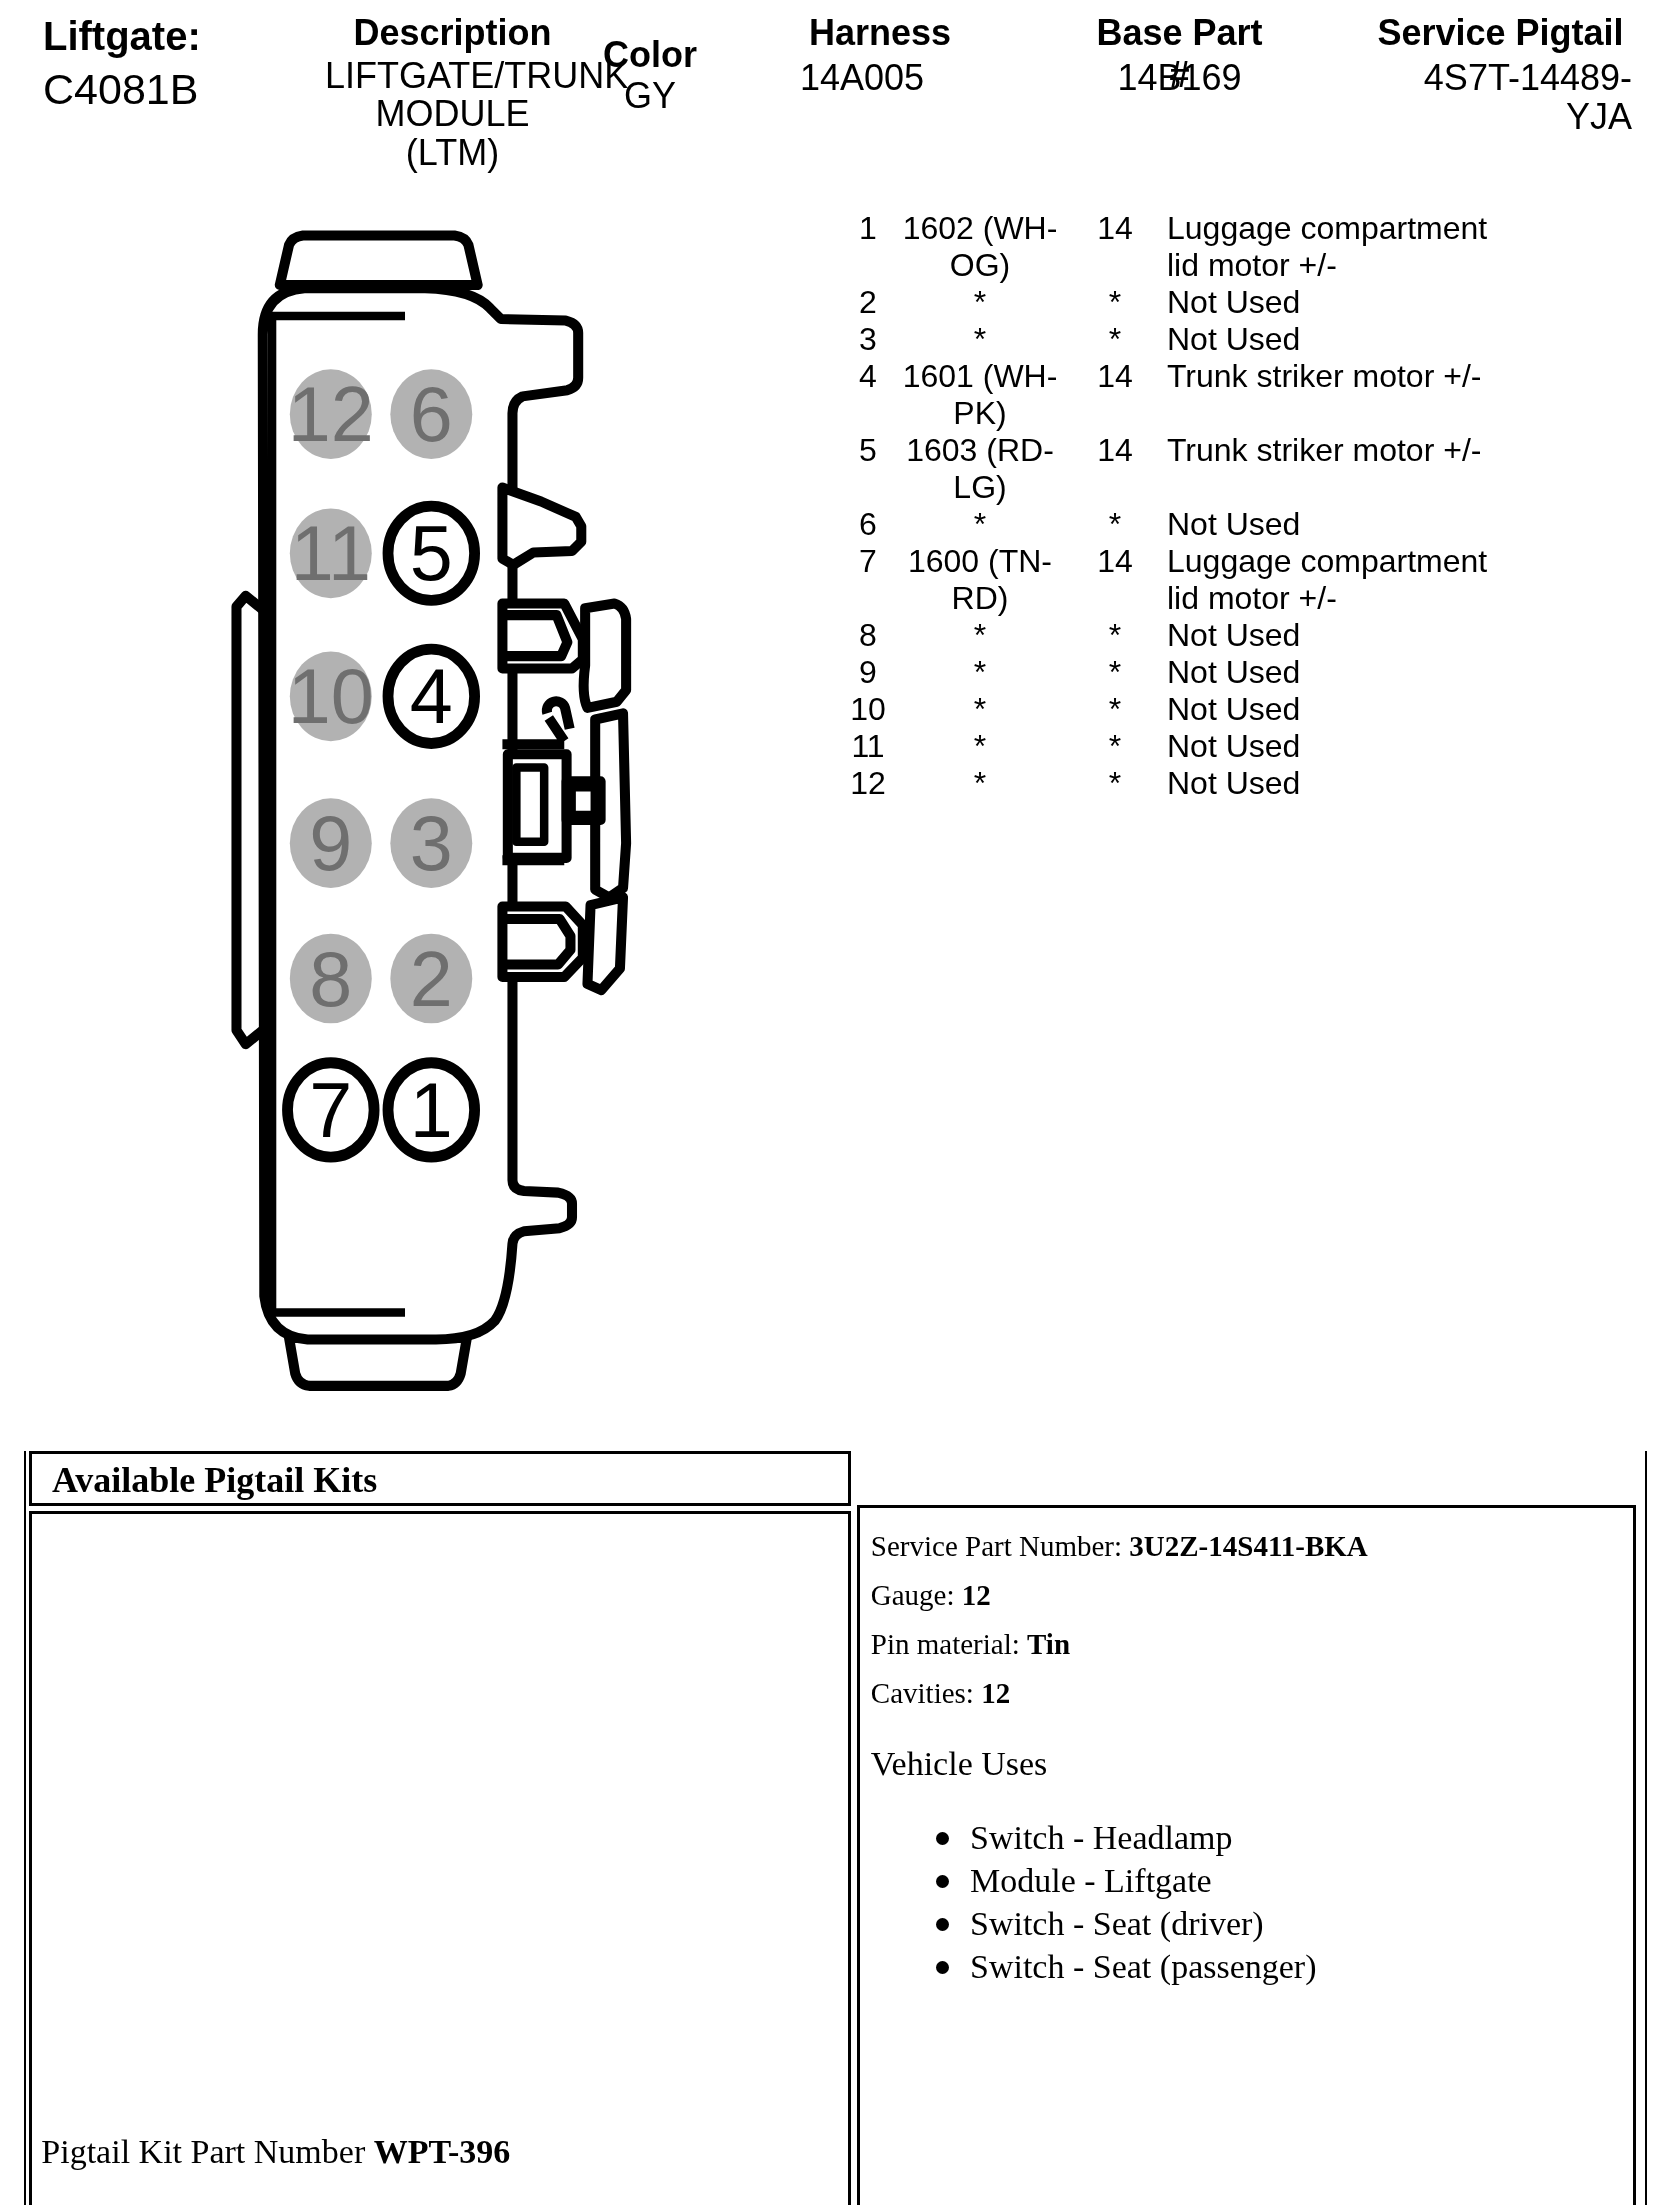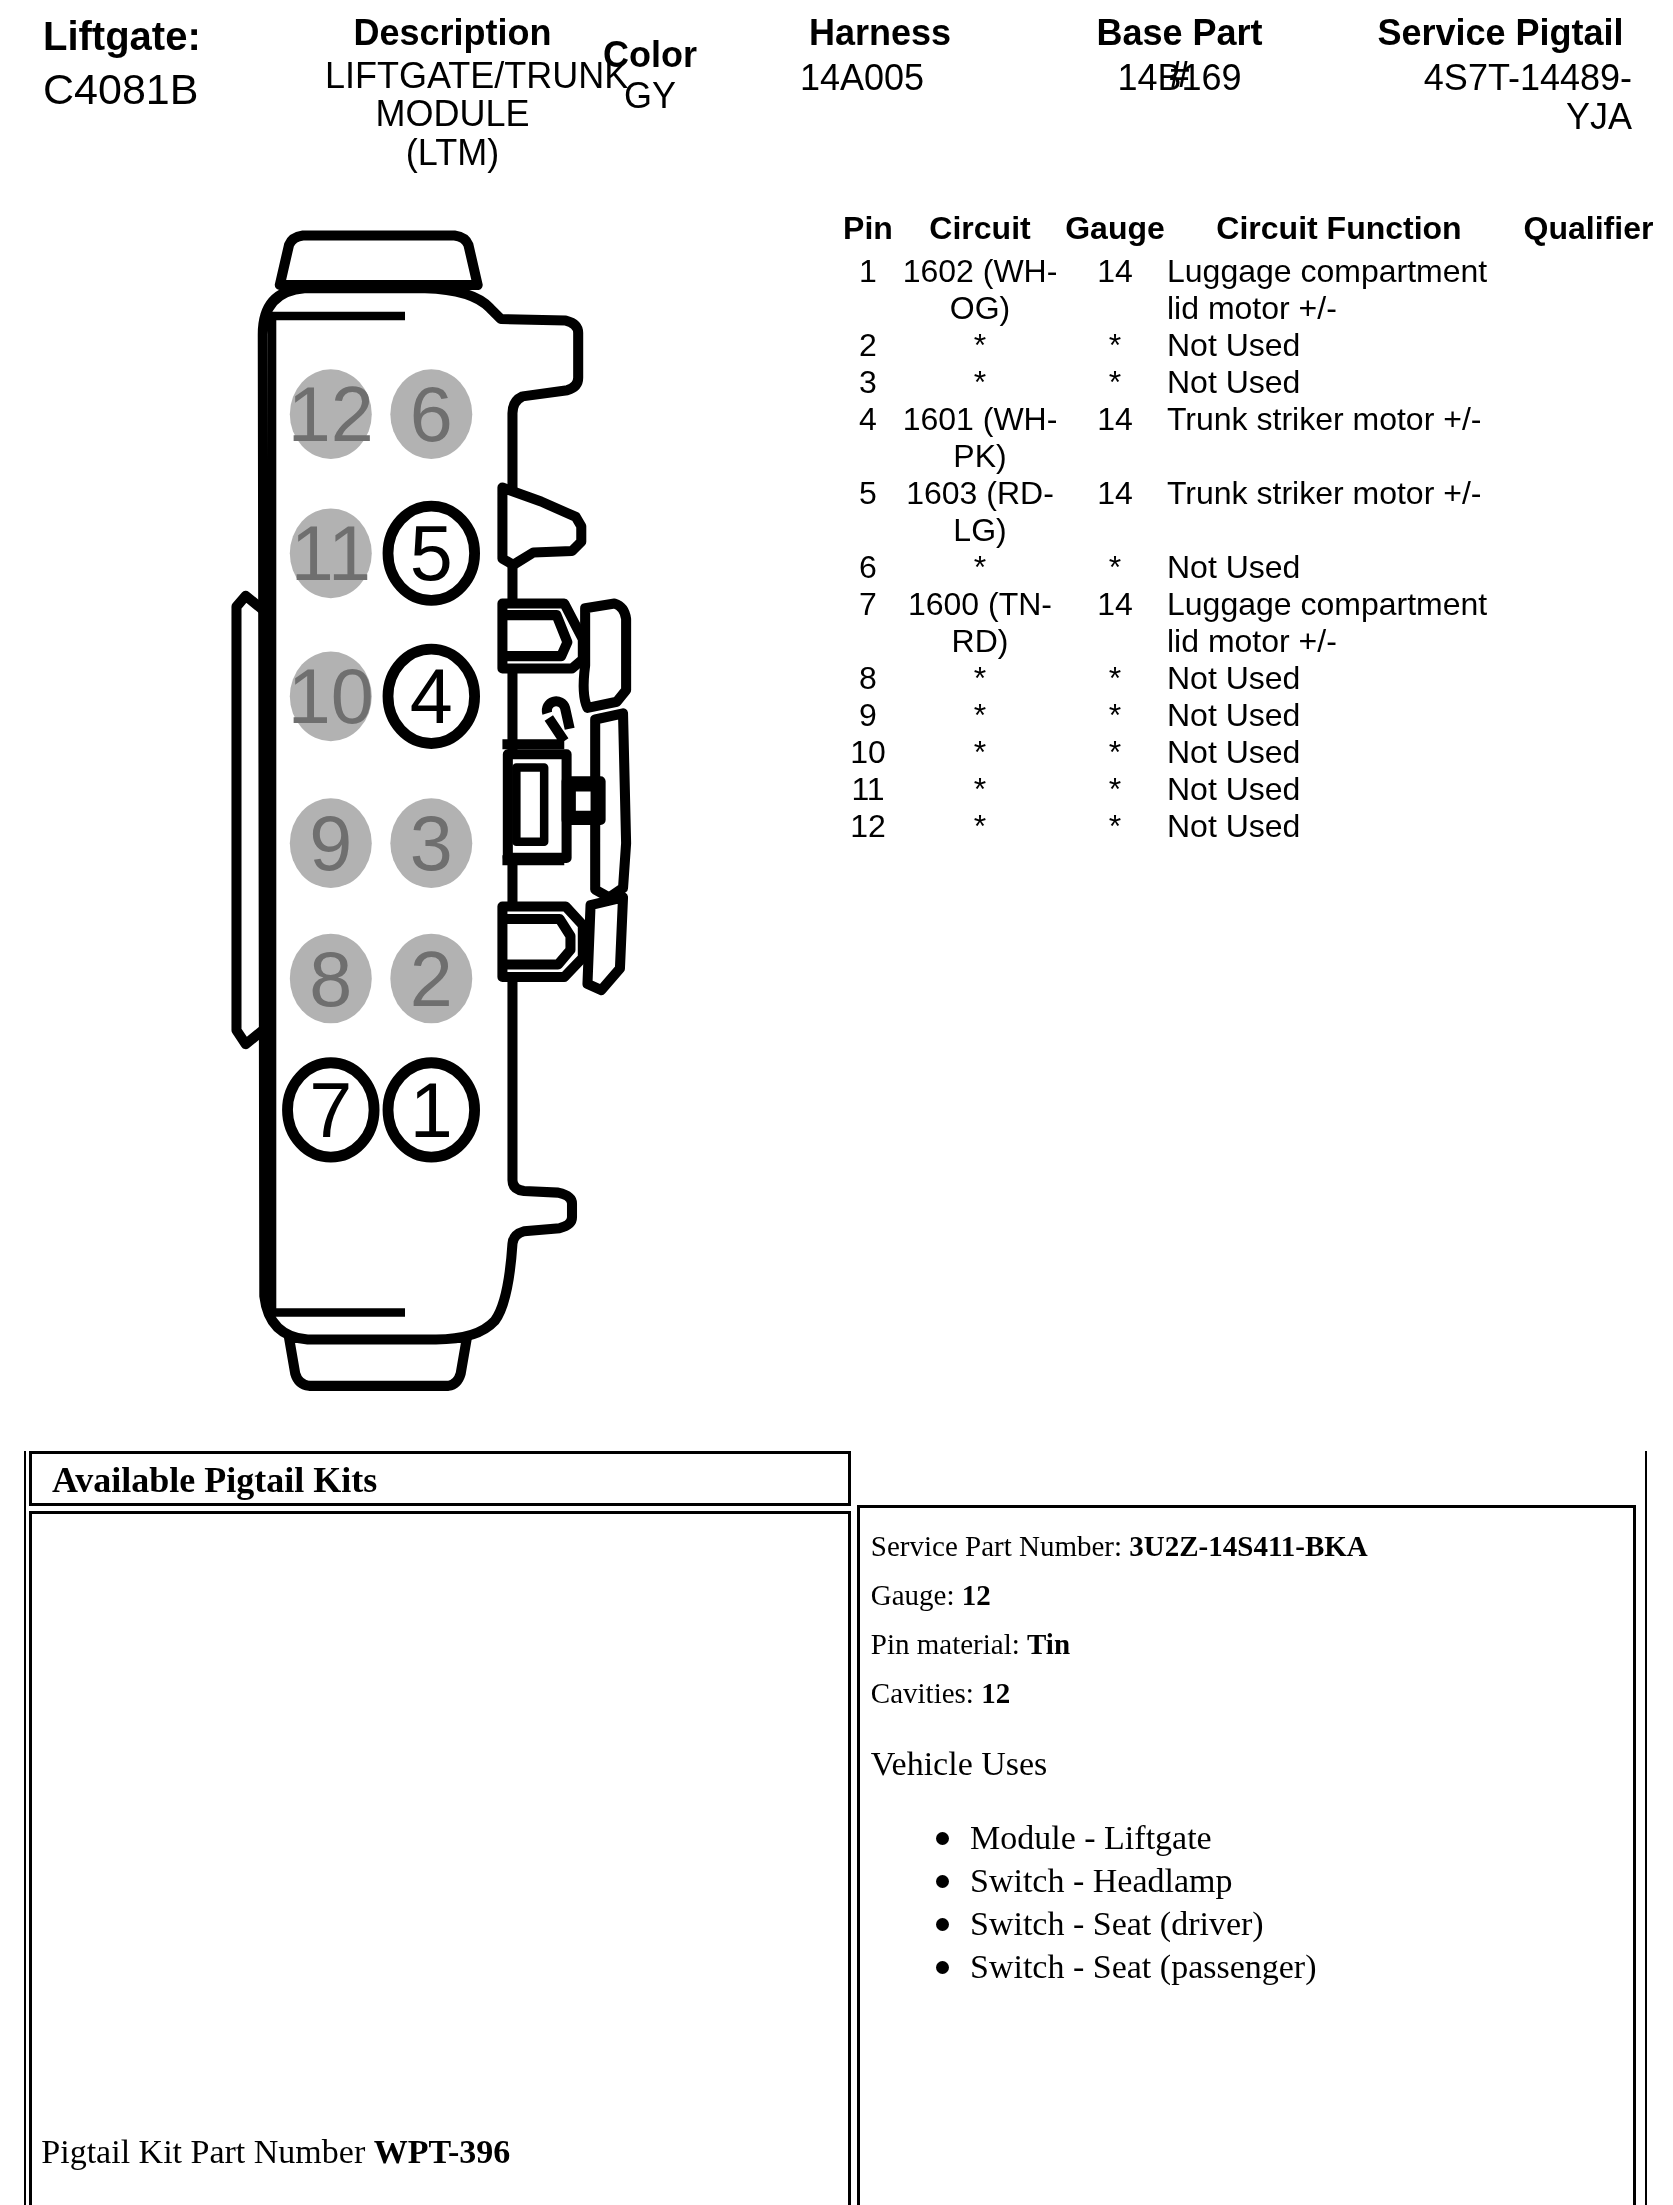--- a/index.html
+++ b/index.html
@@ -79,27 +79,20 @@
   <div class="hdr-label" style="position:absolute;left:0;top:12.4px;width:100%;">Base Part #</div>
   <div class="hdr-value" style="position:absolute;left:0;top:58px;width:100%;">14B169</div>
 </div>
 
 <div class="abs hdr-col col-service">
   <div class="hdr-label" style="position:absolute;left:0;top:12.4px;width:100%;">Service Pigtail</div>
   <div class="hdr-value" style="position:absolute;left:0;top:58px;width:100%;text-align:right;">4S7T-14489-YJA</div>
 </div>
 
 <div class="abs pin-table">
-  <div class="ptr pt-head">
-    <div class="c-pin">Pin</div>
-    <div class="c-circuit">Circuit</div>
-    <div class="c-gauge">Gauge</div>
-    <div class="c-func" style="text-align:center;">Circuit Function</div>
-    <div class="c-qual">Qualifier</div>
-  </div>
   <div id="pin-table-body">
       <div class="ptr">
         <div class="c-pin">1</div>
         <div class="c-circuit">1602 (WH-OG)</div>
         <div class="c-gauge">14</div>
         <div class="c-func">Luggage compartment lid motor +/-</div>
         <div class="c-qual"></div>
       </div>
       <div class="ptr">
         <div class="c-pin">2</div>
@@ -266,19 +259,19 @@
     </div>
     <div>
       <span>Pin material: </span><b>Tin</b>
     </div>
     <div>
       <span>Cavities: </span><b>12</b>
     </div>
   </div>
   <div class="abs vehicle-uses-title">Vehicle Uses</div>
   <ul class="abs uses-list">
+    <li><span class="dot"></span><span>Switch - Headlamp</span></li>
     <li><span class="dot"></span><span>Module - Liftgate</span></li>
-    <li><span class="dot"></span><span>Switch - Headlamp</span></li>
     <li><span class="dot"></span><span>Switch - Seat (driver)</span></li>
     <li><span class="dot"></span><span>Switch - Seat (passenger)</span></li>
   </ul>
 </div>
 
 
 </body></html>

